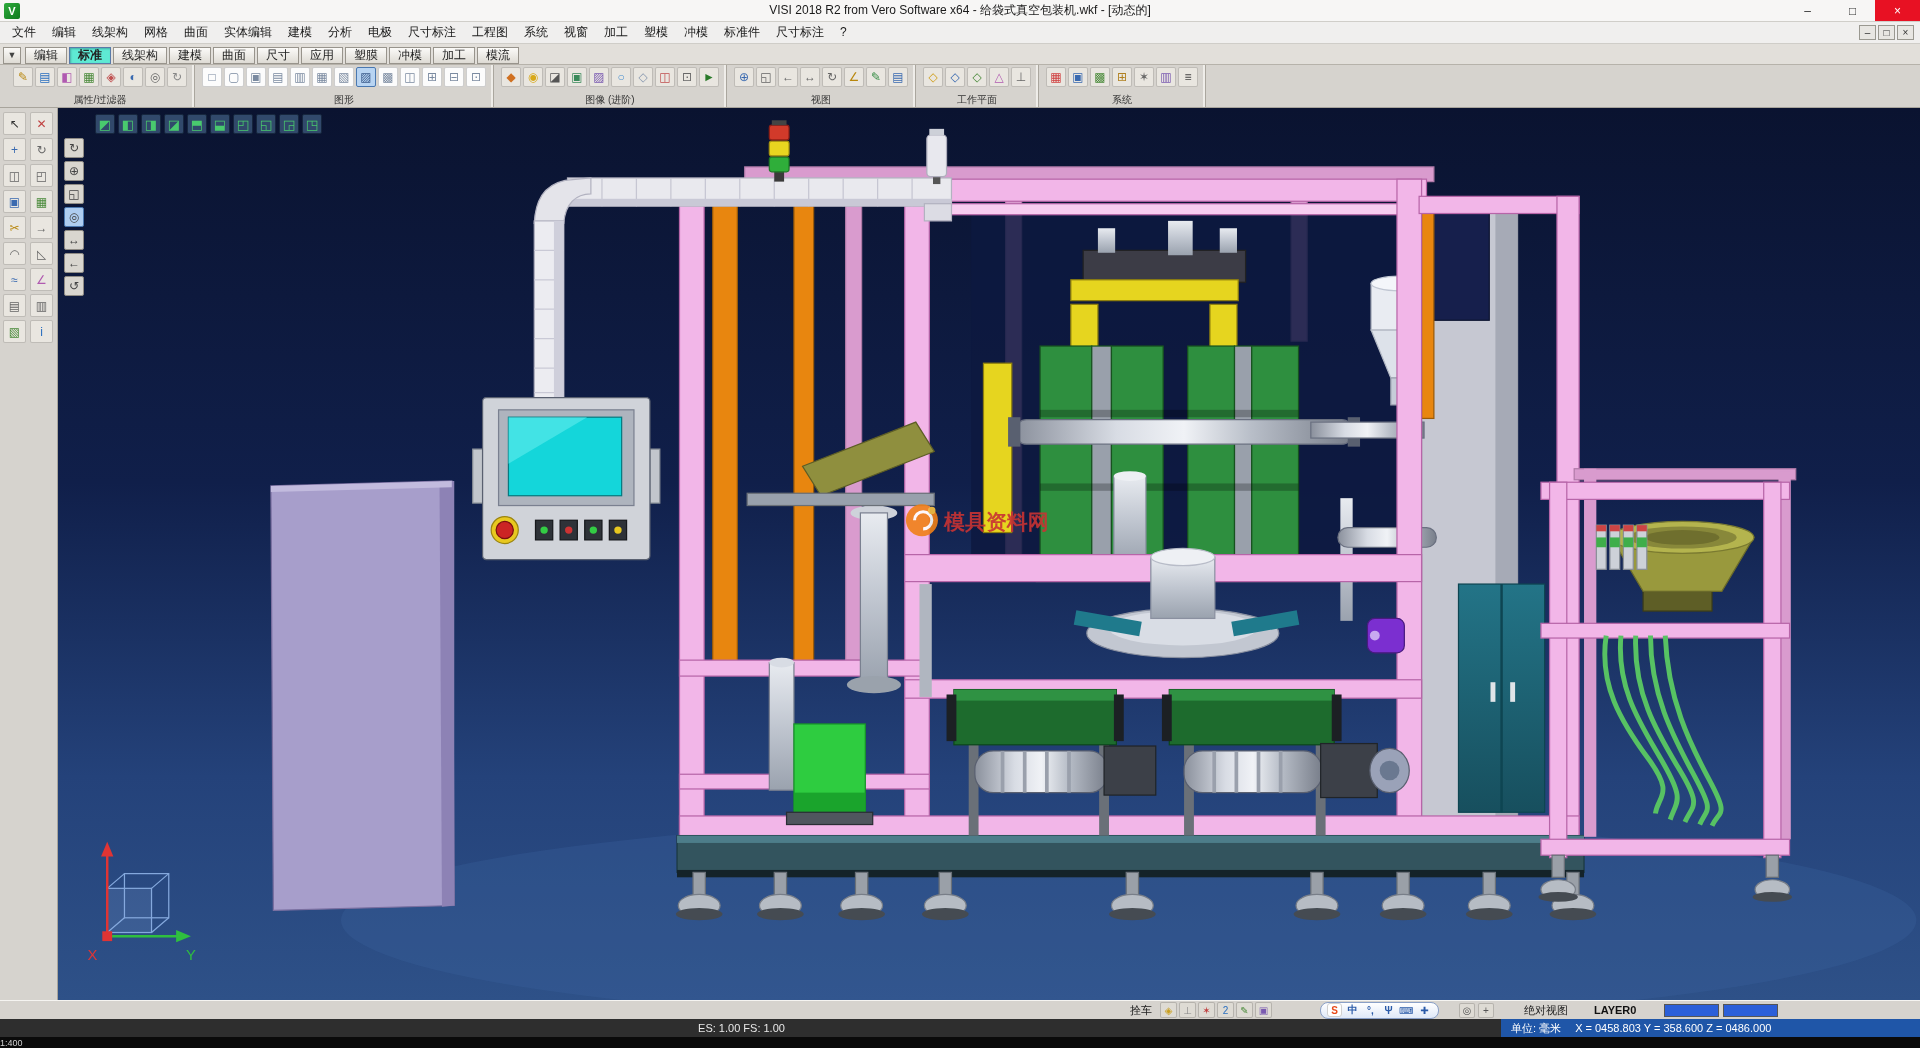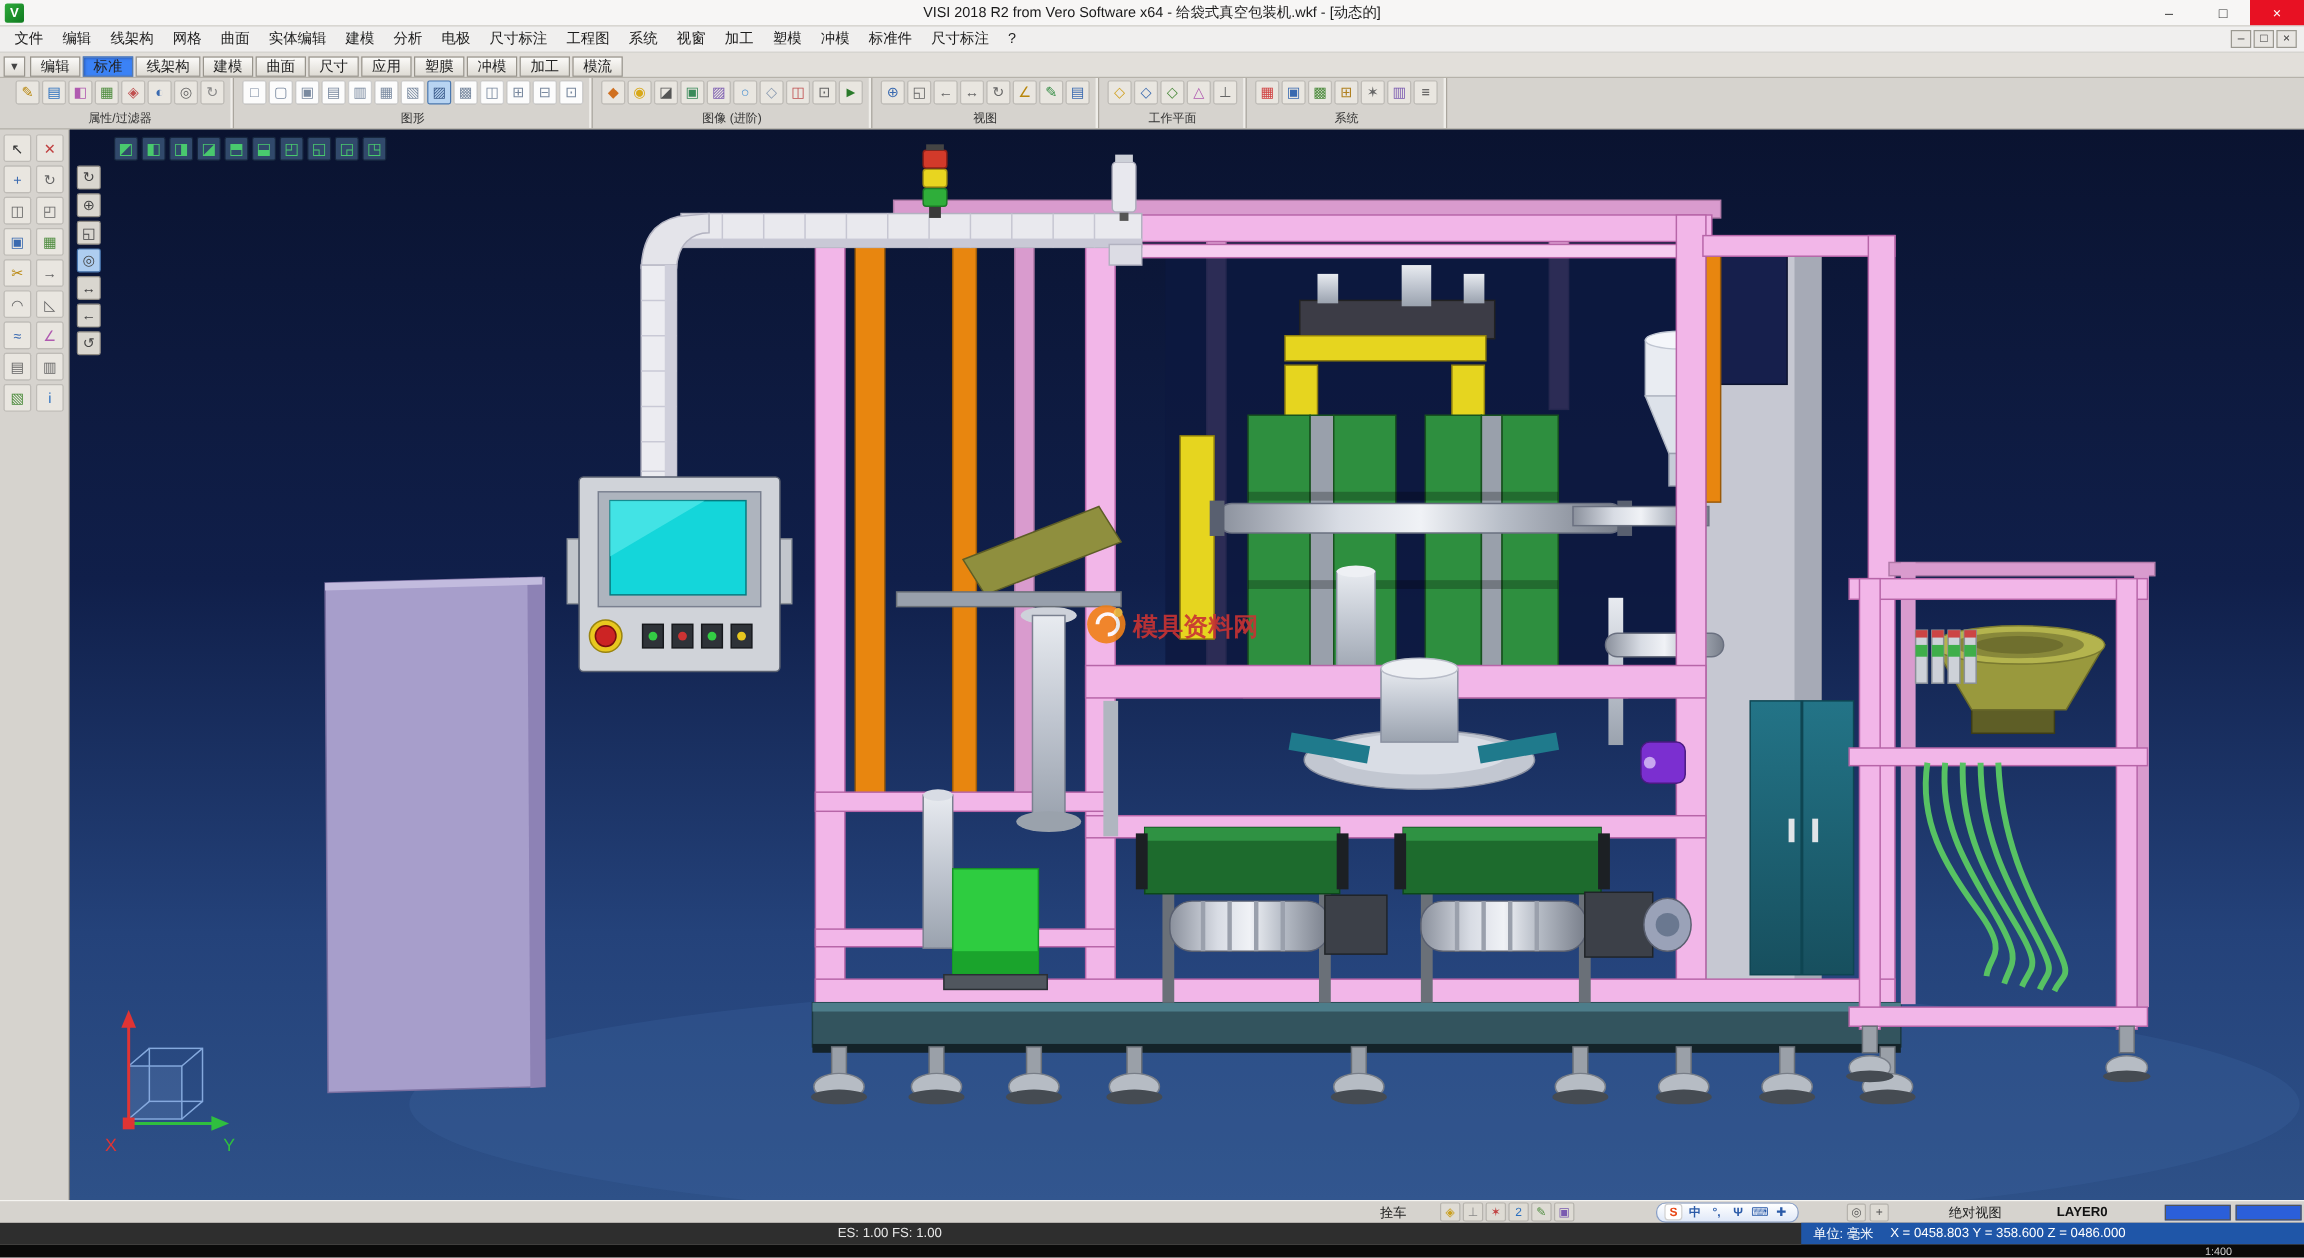--- a/index.html
+++ b/index.html
@@ -18,21 +18,21 @@
   
   .menubar { height:22px; background:#f0efee; border-bottom:1px solid #cfcdc8; display:flex; align-items:center; padding-left:4px;}
   .menu-item { padding:0 8px; line-height:21px; color:#1a1a1a; }
   .mdi-controls { margin-left:auto; display:flex; gap:2px; padding-right:6px;}
   .mdi-btn { width:17px; height:15px; border:1px solid #9a9890; background:#e8e6e2; font-size:10px; line-height:13px; text-align:center; color:#333;}
 
   
   .tabbar { height:21px; background:#e2dfda; border-bottom:1px solid #b6b2aa; display:flex; align-items:flex-end; padding-left:3px; gap:2px;}
   .tab-drop { width:18px; height:17px; border:1px solid #98948c; background:linear-gradient(#fbfaf8,#dedbd4); text-align:center; line-height:15px; font-size:9px; color:#444; margin-right:2px;}
   .tab { height:17px; padding:0 8px; border:1px solid #98948c; background:linear-gradient(#fbfaf8,#dedbd4); line-height:15px; font-size:12px; color:#222;}
-  .tab.active { background:#3b82f6; border-color:#5a7aa8; box-shadow:inset 1px 1px 2px rgba(0,0,40,.25); font-weight:normal;}
+  .tab.active { background:#5eead4; border-color:#5a7aa8; box-shadow:inset 1px 1px 2px rgba(0,0,40,.25); font-weight:bold;}
 
   
   .toolbar { height:43px; background:#d6d3ce; border-bottom:1px solid #a8a49c; display:flex; align-items:stretch; padding-left:6px;}
   .tgroup { display:flex; flex-direction:column; justify-content:space-between; padding:2px 7px 1px; border-right:1px solid #aaa69e; box-shadow:inset -2px 0 0 #efede9;}
   .tgrow { display:flex; gap:2px; }
   .tglabel { text-align:center; font-size:10px; color:#333; line-height:12px; white-space:nowrap;}
   .ticon { width:20px; height:20px; display:flex; align-items:center; justify-content:center; font-size:12px; border:1px solid rgba(0,0,0,.18); border-radius:2px; background:#e9e6e0; color:#444;}
   .ticon.active { background:#b8d4f2; border-color:#4a78b0;}
 
   
@@ -43,40 +43,40 @@
 
   .viewport { flex:1; position:relative; background:#0a1330; overflow:hidden;}
   .viewport svg.scene { position:absolute; inset:0; width:100%; height:100%; display:block;}
   .viewcube-bar { position:absolute; left:37px; top:6px; display:flex; gap:3px; z-index:5;}
   .viewcube-bar .ticon { background:#31496b; border-color:#16263e; color:#49c96e; font-size:13px;}
   .view-strip { position:absolute; left:6px; top:30px; display:flex; flex-direction:column; gap:3px; z-index:5;}
   .view-strip .ticon { background:#d9d6cf; border-color:#8f8b84;}
   .view-strip .ticon.active { background:#aecdf0; border-color:#4a78b0;}
 
   
-  .sb1 { height:19px; background:#d6d3ce; border-top:1px solid #f5f4f1; display:flex; align-items:center; font-size:11px;gap:20px;}
+  .sb1 { height:19px; background:#d6d3ce; border-top:1px solid #f5f4f1; display:flex; align-items:center; font-size:11px;}
   .sb1 .sp1 { width:1130px; }
   .lock-label { color:#222; margin-right:8px;}
   .tray { display:flex; gap:2px;}
   .tray .ticon { width:17px; height:16px; font-size:10px; background:#dedbd4;}
   .sogou { margin-left:48px; display:flex; align-items:center; gap:3px; background:linear-gradient(#ffffff,#dfe8f8); border:1px solid #8aa0c8; border-radius:8px; padding:0 6px; height:17px;}
   .sogou .ticon { width:15px; height:14px; border:none; background:transparent; color:#2a5aa8; font-size:10px; font-weight:bold;}
   .sogou .ticon:first-child { background:#fff; color:#e84a1a; border:1px solid #d0d0d0; border-radius:3px;}
   .minis { margin-left:20px; display:flex; gap:3px;}
   .minis .ticon { width:16px; height:15px; font-size:10px; background:#dedbd4;}
   .viewmode { margin-left:30px; color:#222;}
   .layer { margin-left:26px; font-weight:bold; color:#111;}
   .swatches { margin-left:28px; display:flex; gap:4px;}
   .swatch { width:55px; height:13px; border:1px solid #555; }
 
   .sb2 { height:18px; display:flex; align-items:center; background:#2e2e2e;}
   .sb2-left { flex:1; display:flex; justify-content:center; padding-right:18px; color:#e8e8e8; font-size:11px;}
   .sb2-right { width:419px; height:100%; background:#1f56a8; color:#fff; display:flex; align-items:center; gap:14px; padding-left:10px; font-size:11px;}
 
-  .taskstrip { height:11px; background:#0a0a0a; display:flex; align-items:center; justify-content:flex-end; padding-right:60px;}
+  .taskstrip { height:11px; background:#0a0a0a; display:flex; align-items:center; padding-right:60px;}
   .taskstrip span { color:#cfcfcf; font-size:9px; line-height:10px;}
 </style>
 </head>
 <body>
 
 <div class="app">
 
   <div class="titlebar">
     <div class="app-icon">V</div>
     <div class="title-text">VISI 2018 R2 from Vero Software x64 - 给袋式真空包装机.wkf - [动态的]</div>

